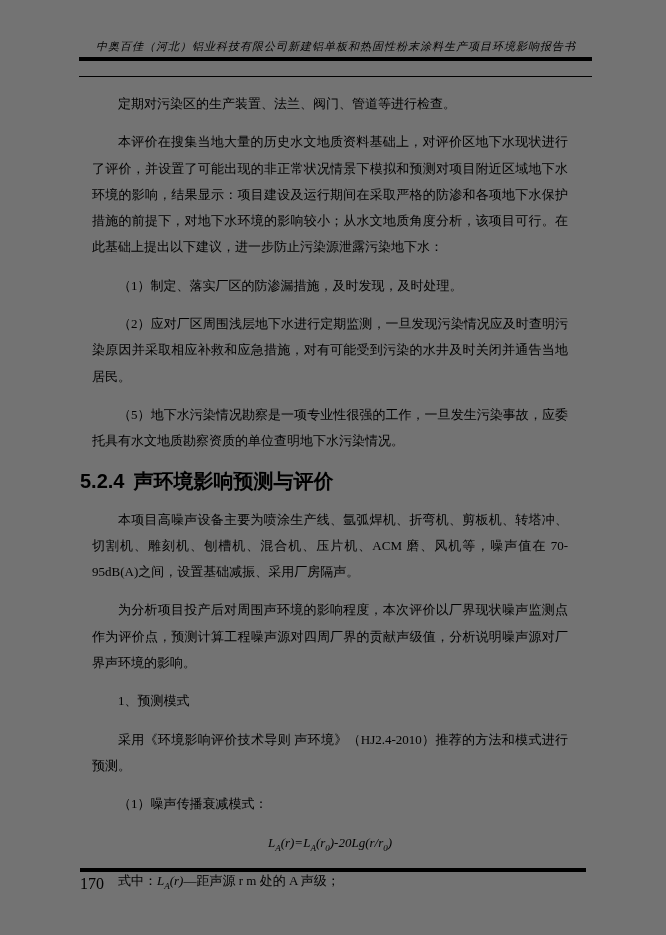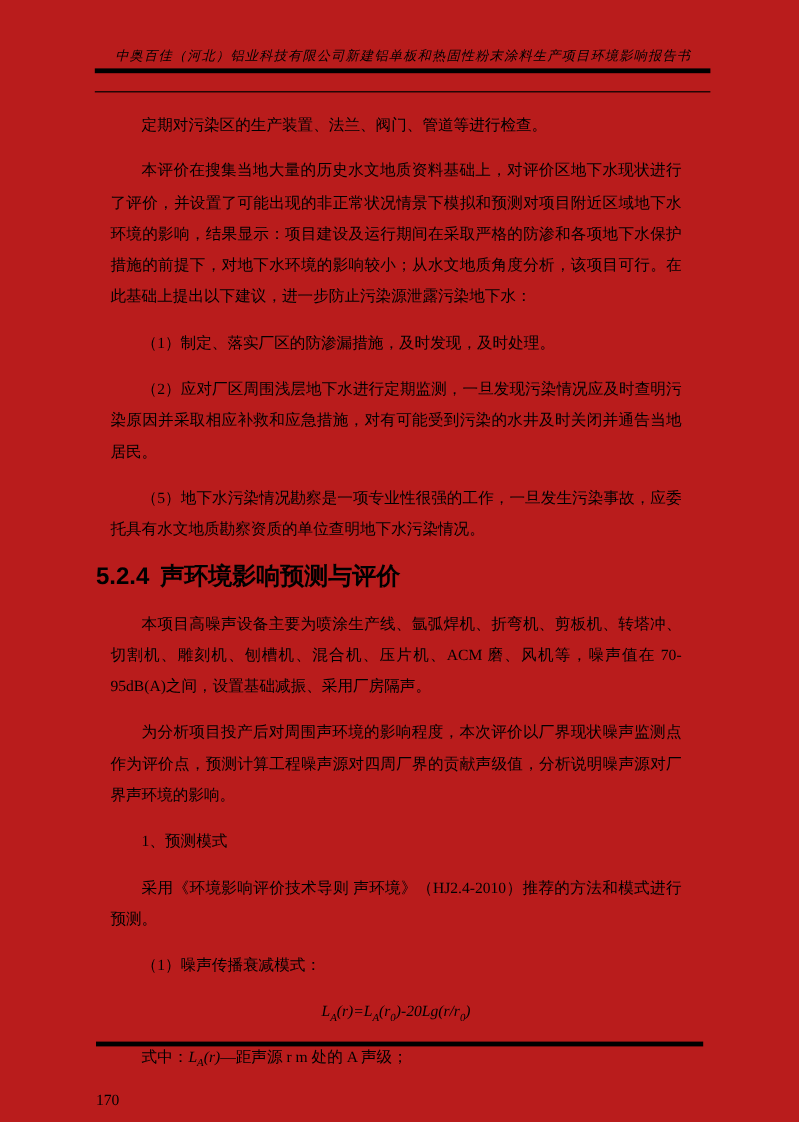--- a/index.html
+++ b/index.html
@@ -3,21 +3,21 @@
 <meta charset="utf-8">
 <style>
   * { box-sizing: border-box; }
   html, body { margin: 0; padding: 0; }
   body {
     width: 666px; height: 935px; overflow: hidden;
     background: #ffffff;
     font-family: "Liberation Serif", "DejaVu Serif", serif;
     color: #000000;
   }
-  .page { position: relative; width: 666px; height: 935px; background: #b91c1c; }
+  .page { position: relative; width: 666px; height: 935px; background: #737373; }
 
   
   .header-title {
     position: absolute; top: 39px; left: 80px; width: 512px;
     text-align: center; font-size: 11px; letter-spacing: 1px;
     font-style: italic; white-space: nowrap;
   }
   .header-rule {
     position: absolute; top: 57px; left: 79px; width: 513px;
     height: 1px; border-top: 3px solid #000; border-bottom: 1px solid #000;
@@ -43,22 +43,22 @@
   .formula { margin: 0; text-indent: 0; text-align: center; }
   .it { font-style: italic; }
   sub { font-size: 9px; line-height: 0; }
 
   
   .footer-rule {
     position: absolute; top: 868px; left: 80px; width: 506px;
     height: 4px; background: #000;
   }
   .page-number {
-    position: absolute; top: 909px; left: 80px;
-    font-size: 13px;
+    position: absolute; top: 875px; left: 80px;
+    font-size: 16px;
   }
 </style>
 </head>
 <body>
 
 <div class="page">
 
   <div class="header-title">中奥百佳（河北）铝业科技有限公司新建铝单板和热固性粉末涂料生产项目环境影响报告书</div>
   <div class="header-rule"></div>
   <div class="content-top-rule"></div>

